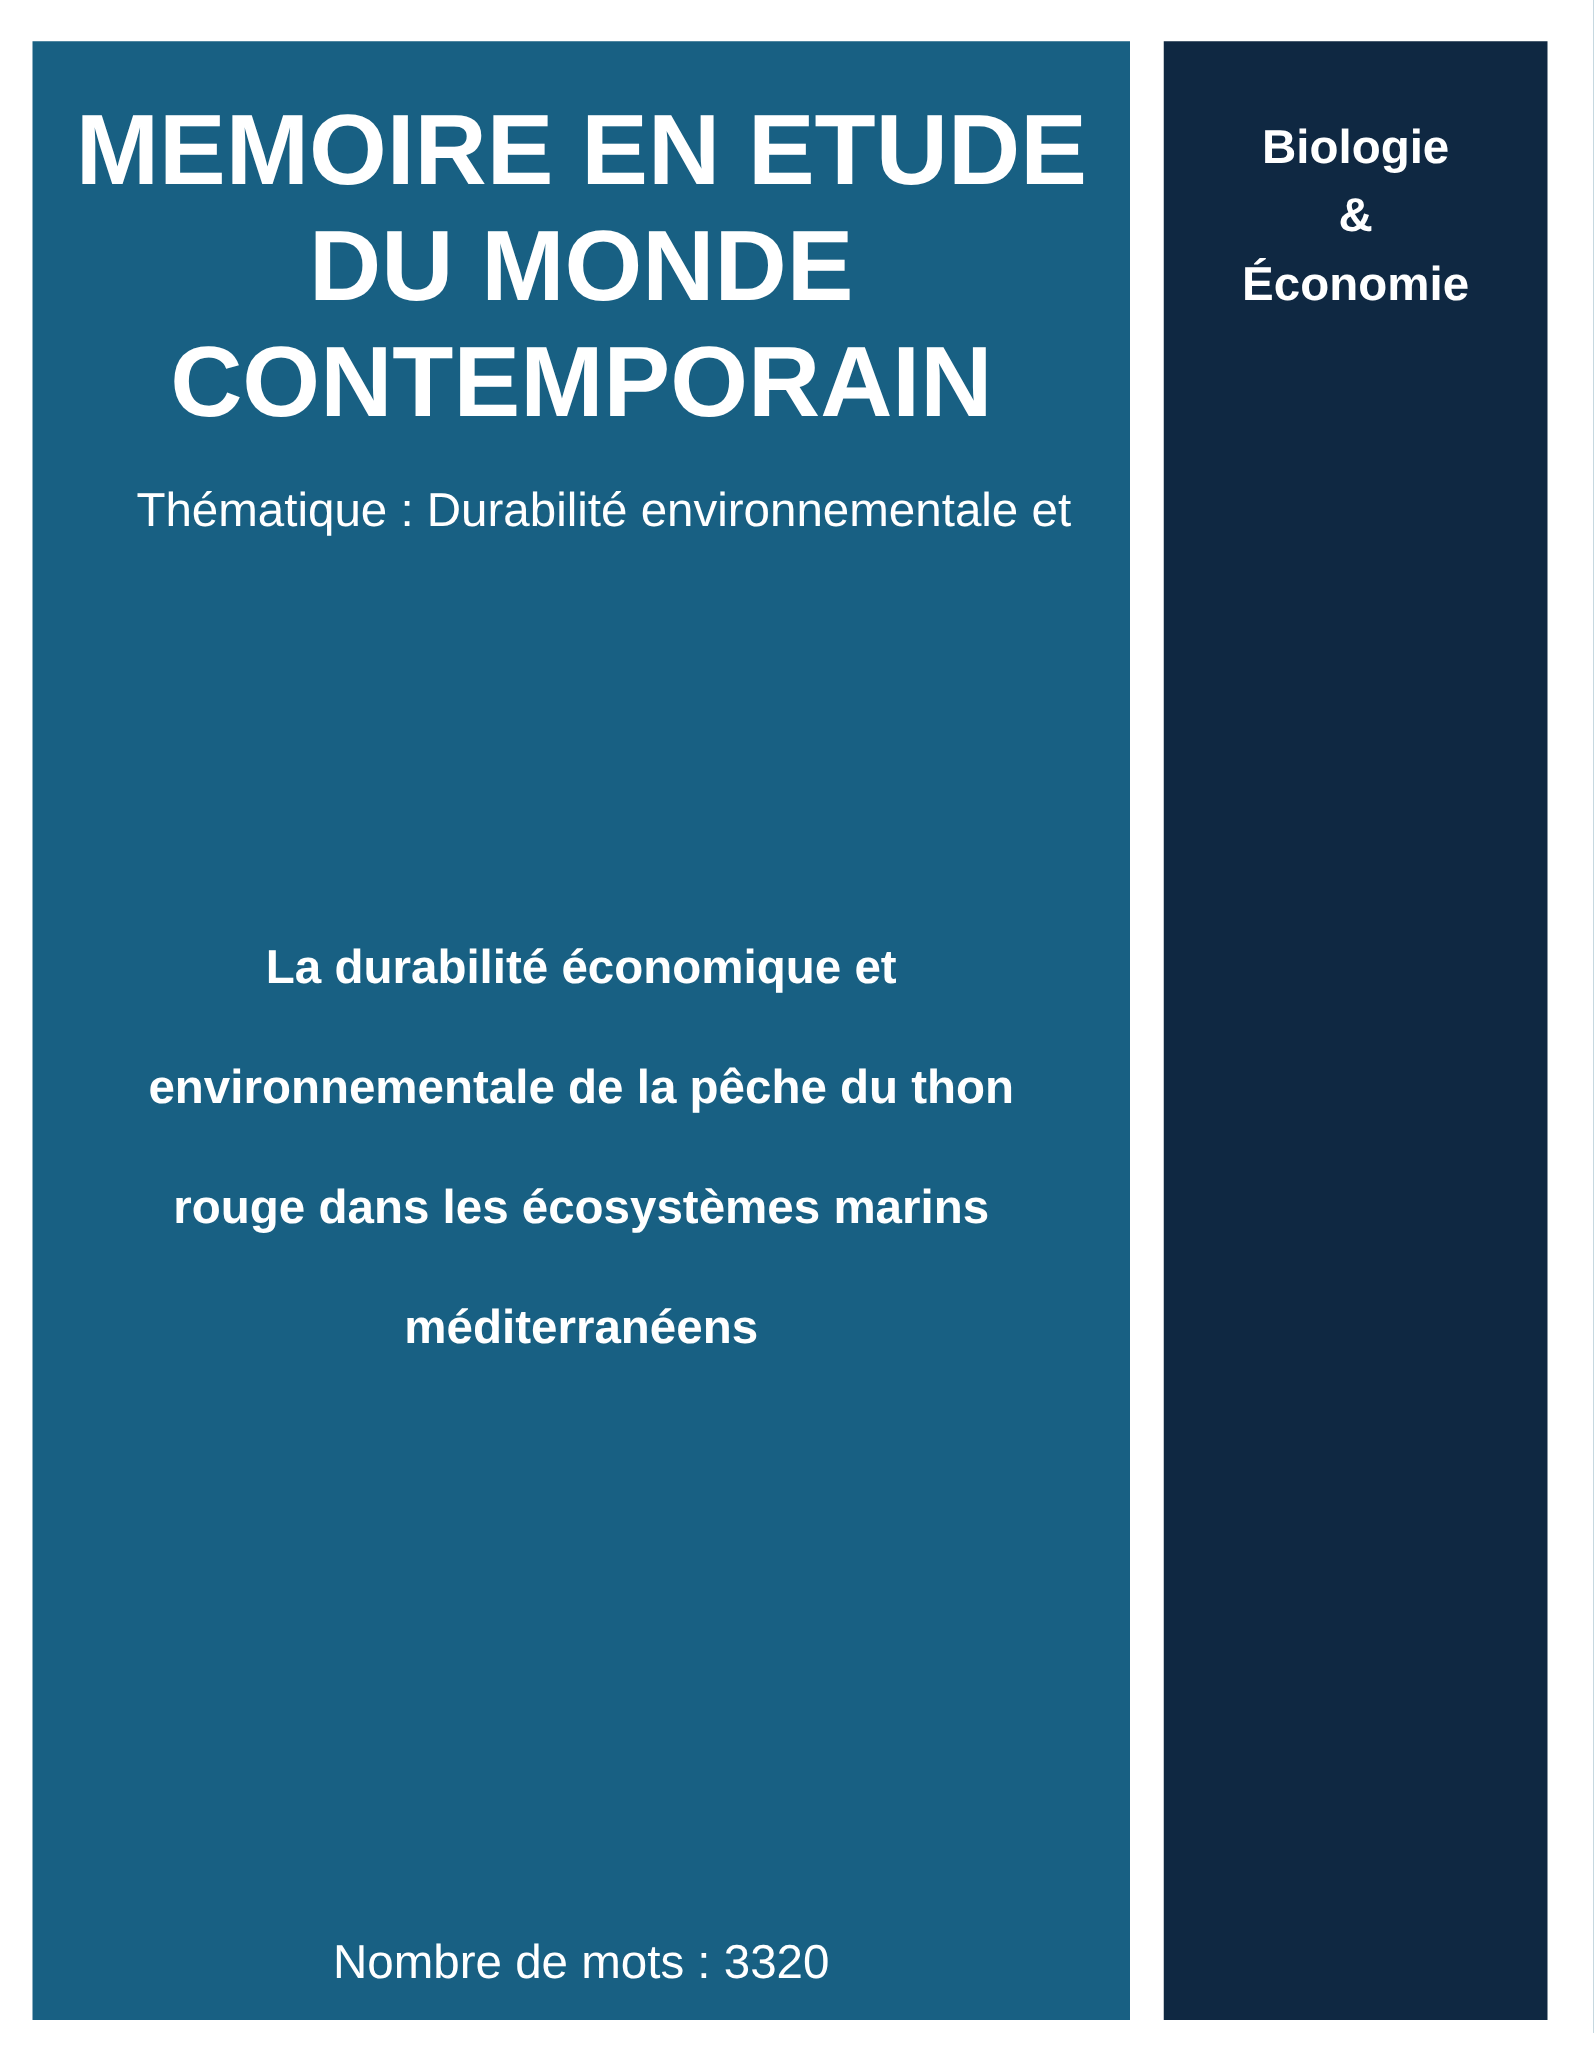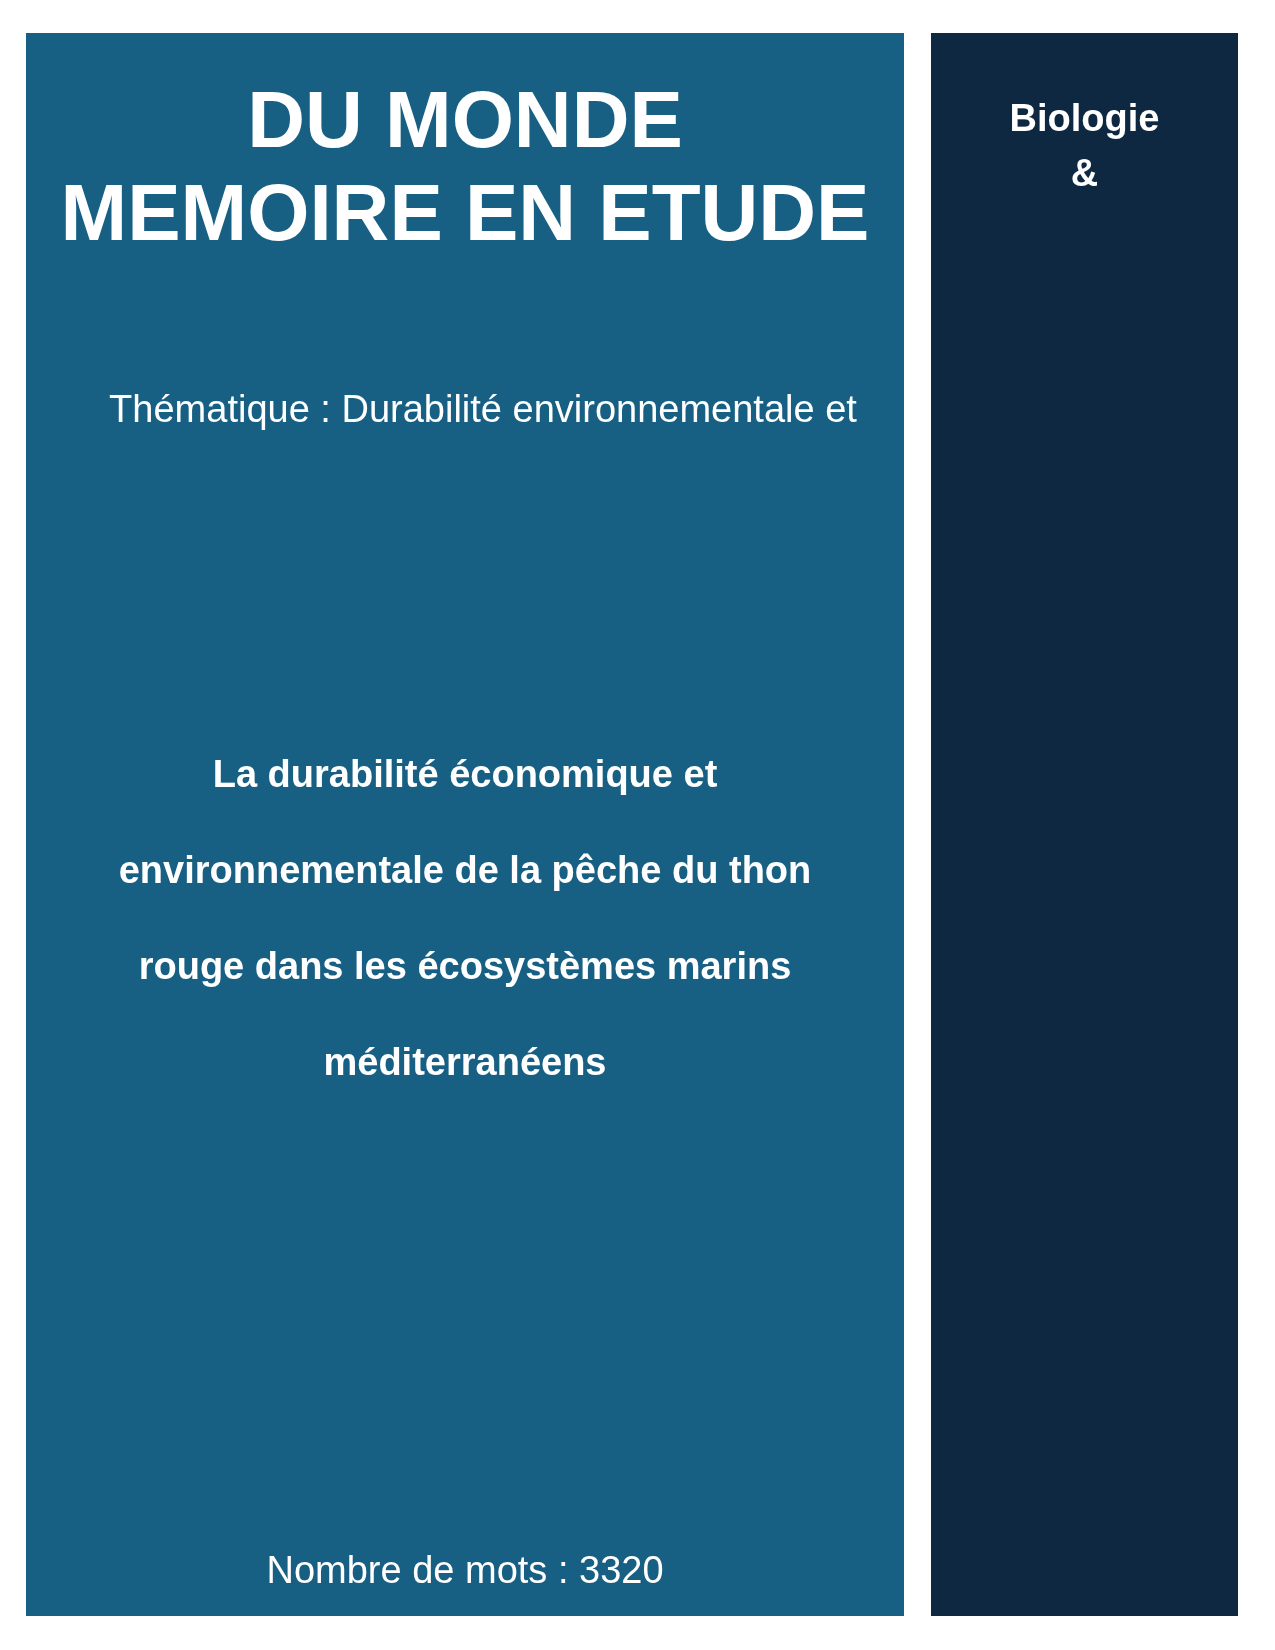--- a/index.html
+++ b/index.html
@@ -39,33 +39,35 @@
       position: absolute; left: 0; top: 58px; width: 100%; text-align: center;
       font-weight: bold; font-size: 38px; line-height: 55px;
     }
     .side-text span { display: block; }
   </style>
 </head>
 <body>
 
 <div class="main-panel">
   <h1 class="title">
+    <span>MEMOIRE EN ETUDE</span>
     <span>DU MONDE</span>
-    <span>MEMOIRE EN ETUDE</span>
+    <span>CONTEMPORAIN</span>
   </h1>
   <div class="thematique">
     <span>Thématique : Durabilité environnementale et</span>
   </div>
   <div class="subject">
     <span>La durabilité économique et</span>
     <span>environnementale de la pêche du thon</span>
     <span>rouge dans les écosystèmes marins</span>
     <span>méditerranéens</span>
   </div>
   <div class="wordcount">Nombre de mots : 3320</div>
 </div>
 
 <div class="side-panel">
   <div class="side-text">
     <span>Biologie</span>
     <span>&amp;</span>
+    <span>Économie</span>
   </div>
 </div>
 
 </body></html>

